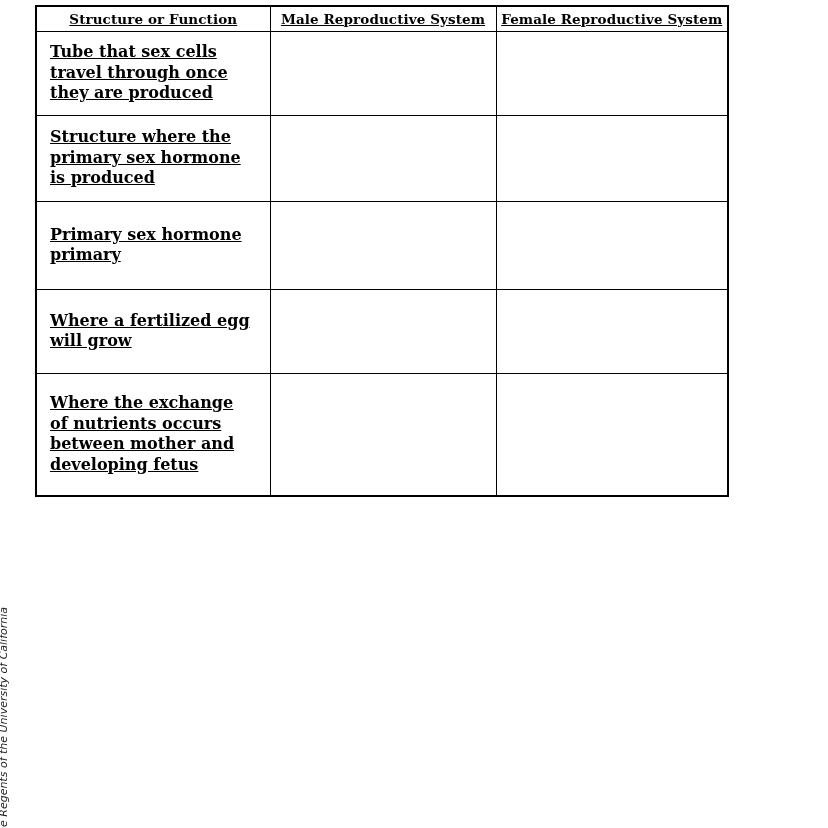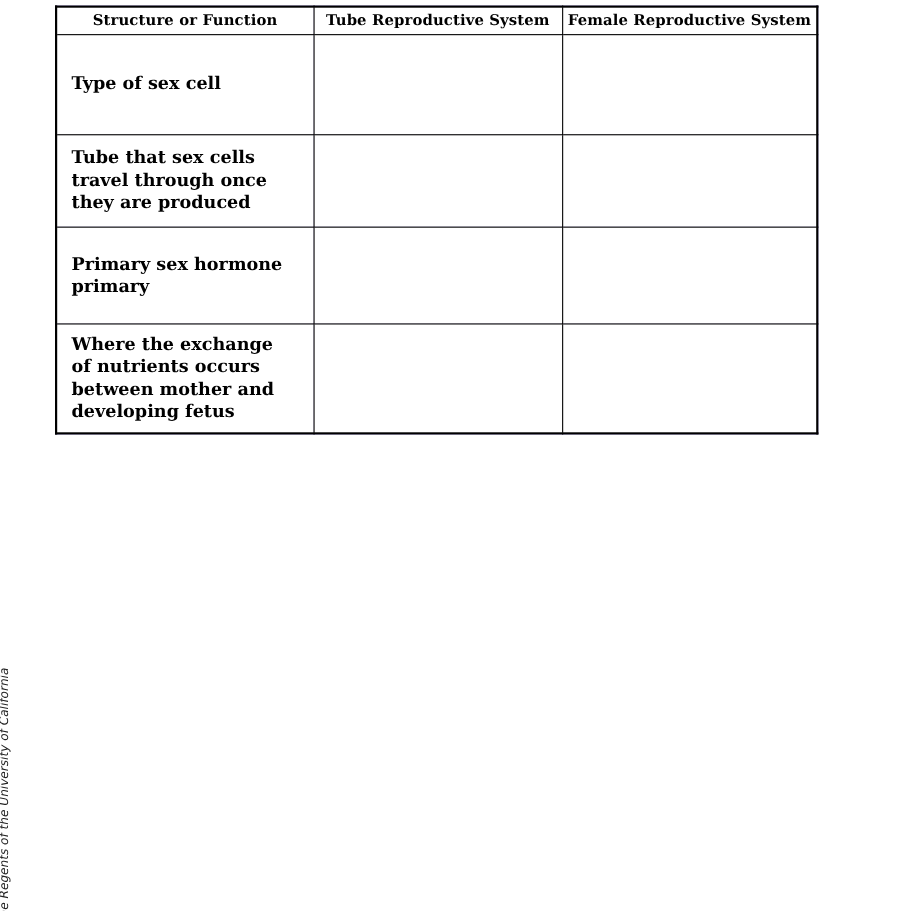--- a/index.html
+++ b/index.html
@@ -17,25 +17,26 @@
   .page {
     position: relative;
     width: 828px;
     height: 828px;
     background: #ffffff;
   }
 
   table.worksheet {
     position: absolute;
     top: 5px;
-    left: 50px;
+    left: 35px;
     width: 692px;
     border-collapse: collapse;
     table-layout: fixed;
-    background: #c4b5fd;
+    background: #14532d;
+    text-decoration: underline;
   }
 
   table.worksheet th,
   table.worksheet td {
     border: 1.5px solid #000000;
     box-sizing: border-box;
     background: #ffffff;
   }
 
   table.worksheet {
@@ -69,21 +70,21 @@
 
   
   tr.r0 td { height: 91px; }
   tr.r1 td { height: 86px; }
   tr.r2 td { height: 84px; }
   tr.r3 td { height: 86px; }
   tr.r4 td { height: 86px; }
   tr.r5 td { height: 88px; }
   tr.r6 td { height: 86px; }
   tr.r7 td { height: 84px; }
-  tr.r8 td { height: 100px; }
+  tr.r8 td { height: 123px; }
 
   .vertical-copyright {
     position: absolute;
     left: 10px;
     bottom: -6px;
     transform: rotate(-90deg);
     transform-origin: 0 100%;
     white-space: nowrap;
     font-family: "DejaVu Sans", sans-serif;
     font-style: italic;
@@ -98,37 +99,42 @@
 
   <table class="worksheet">
     <colgroup>
       <col class="c1">
       <col class="c2">
       <col class="c3">
     </colgroup>
     <thead>
       <tr>
         <th>Structure or Function</th>
-        <th>Tube Reproductive System</th>
+        <th>Male Reproductive System</th>
         <th>Female Reproductive System</th>
       </tr>
     </thead>
     <tbody>
-      <tr class="r0">
-        <td class="row-label">Type of sex cell</td>
-        <td></td>
-        <td></td>
-      </tr>
       <tr class="r2">
         <td class="row-label">Tube that sex cells travel through once they are produced</td>
         <td></td>
         <td></td>
       </tr>
+      <tr class="r4">
+        <td class="row-label">Structure where the primary sex hormone is produced</td>
+        <td></td>
+        <td></td>
+      </tr>
       <tr class="r5">
         <td class="row-label">Primary sex hormone primary</td>
+        <td></td>
+        <td></td>
+      </tr>
+      <tr class="r7">
+        <td class="row-label">Where a fertilized egg will grow</td>
         <td></td>
         <td></td>
       </tr>
       <tr class="r8">
         <td class="row-label">Where the exchange of nutrients occurs between mother and developing fetus</td>
         <td></td>
         <td></td>
       </tr>
     </tbody>
   </table>

